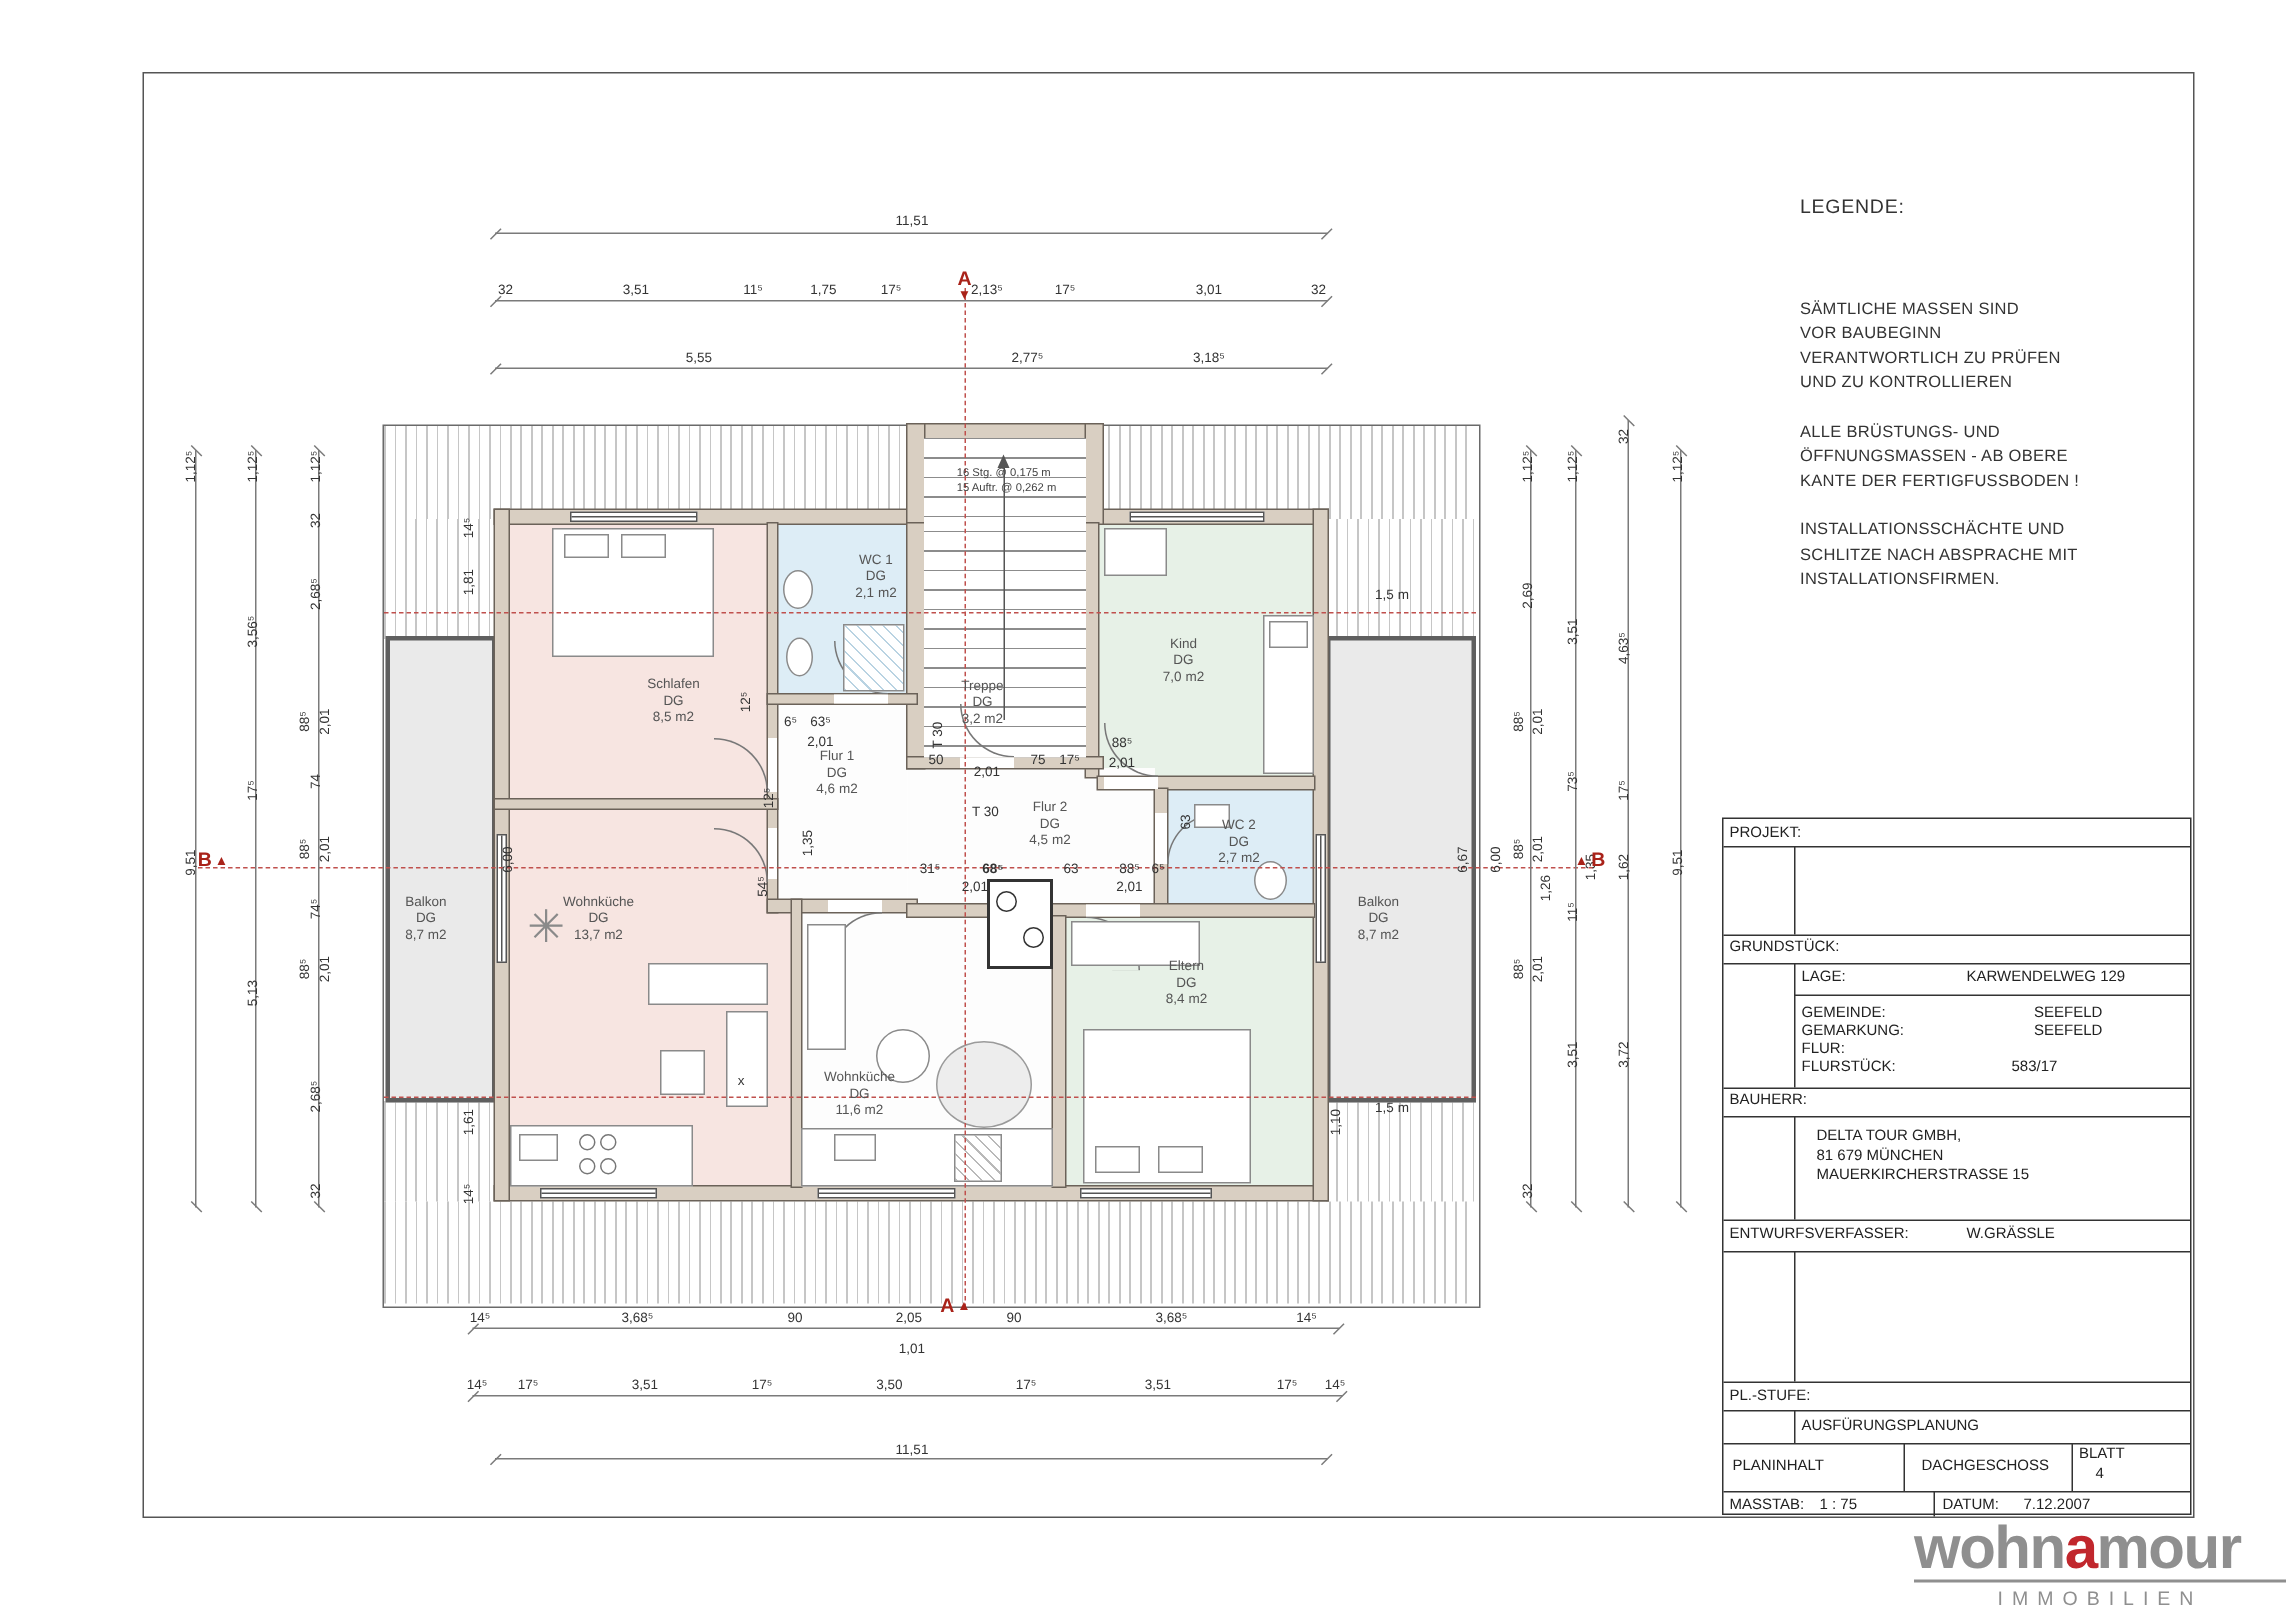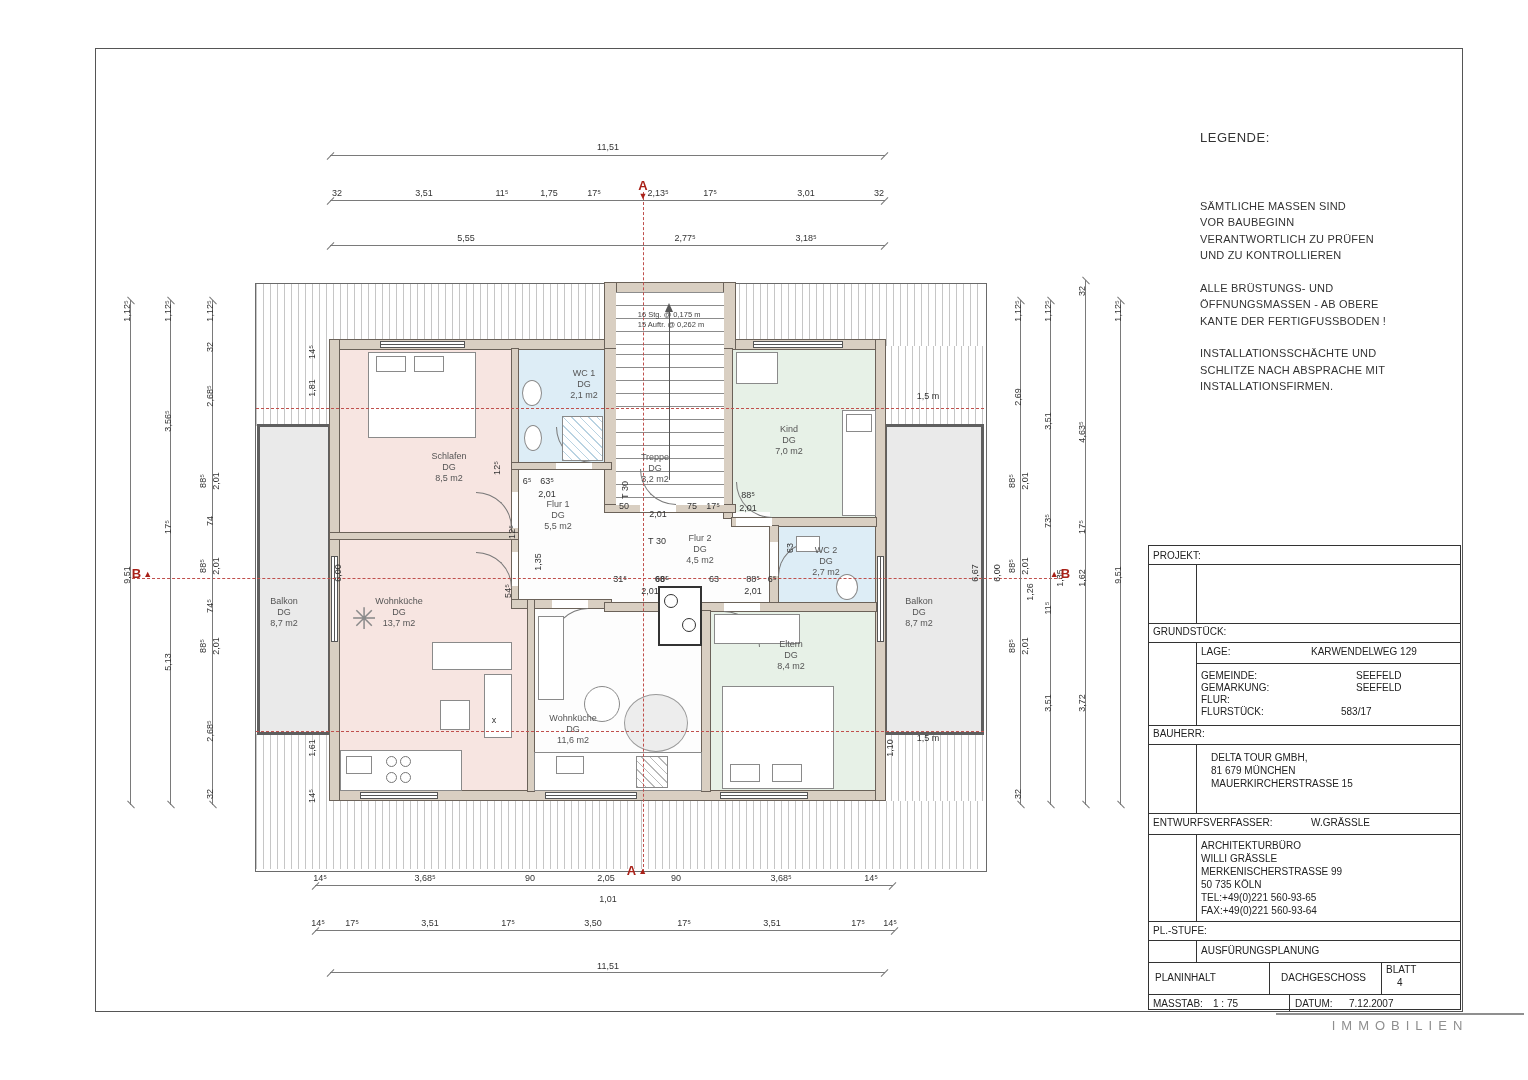--- a/index.html
+++ b/index.html
@@ -349,21 +349,21 @@
     <div>3,2 m2</div>
 </div>
 <div class="room-label" style="left:789px;top:440px">
   <div>Kind</div>
     <div>DG</div>
     <div>7,0 m2</div>
 </div>
 <div class="room-label" style="left:558px;top:515px">
   <div>Flur 1</div>
     <div>DG</div>
-    <div>5,5 m2</div>
+    <div>4,6 m2</div>
 </div>
 <div class="room-label" style="left:700px;top:549px">
   <div>Flur 2</div>
     <div>DG</div>
     <div>4,5 m2</div>
 </div>
 <div class="room-label" style="left:826px;top:561px">
   <div>WC 2</div>
     <div>DG</div>
     <div>2,7 m2</div>
@@ -439,26 +439,20 @@
   <div class="lh" style="top:198px"></div>
   <div class="lv" style="left:47px;top:198px;height:69px"></div>
   <div class="t pre" style="left:62px;top:205px">DELTA TOUR GMBH,
 81 679 MÜNCHEN
 MAUERKIRCHERSTRASSE 15</div>
   <div class="lh" style="top:267px"></div>
   <div class="t" style="left:4px;top:271px">ENTWURFSVERFASSER:</div>
   <div class="t" style="left:162px;top:271px">W.GRÄSSLE</div>
   <div class="lh" style="top:288px"></div>
   <div class="lv" style="left:47px;top:288px;height:87px"></div>
-  <div class="t pre" style="left:52px;top:293px">ARCHITEKTURBÜRO
-WILLI GRÄSSLE
-MERKENISCHERSTRASSE 99
-50 735 KÖLN
-TEL:+49(0)221 560-93-65
-FAX:+49(0)221 560-93-64</div>
   <div class="lh" style="top:375px"></div>
   <div class="t" style="left:4px;top:379px">PL.-STUFE:</div>
   <div class="lh" style="top:394px"></div>
   <div class="lv" style="left:47px;top:394px;height:22px"></div>
   <div class="t" style="left:52px;top:399px">AUSFÜRUNGSPLANUNG</div>
   <div class="lh" style="top:416px"></div>
   <div class="t" style="left:6px;top:426px">PLANINHALT</div>
   <div class="lv" style="left:120px;top:416px;height:32px"></div>
   <div class="t" style="left:132px;top:426px">DACHGESCHOSS</div>
   <div class="lv" style="left:232px;top:416px;height:32px"></div>
@@ -466,15 +460,16 @@
   <div class="t" style="left:248px;top:431px">4</div>
   <div class="lh" style="top:448px"></div>
   <div class="t" style="left:4px;top:452px">MASSTAB:</div>
   <div class="t" style="left:64px;top:452px">1 : 75</div>
   <div class="lv" style="left:140px;top:448px;height:17px"></div>
   <div class="t" style="left:146px;top:452px">DATUM:</div>
   <div class="t" style="left:200px;top:452px">7.12.2007</div>
 </div>
 
 <div class="logo">
+  <div class="brand"><span>wohn</span><span class="accent">a</span><span>mour</span></div>
   <div class="brand-rule"></div>
   <div class="tagline">IMMOBILIEN</div>
 </div>
 
 </body></html>

